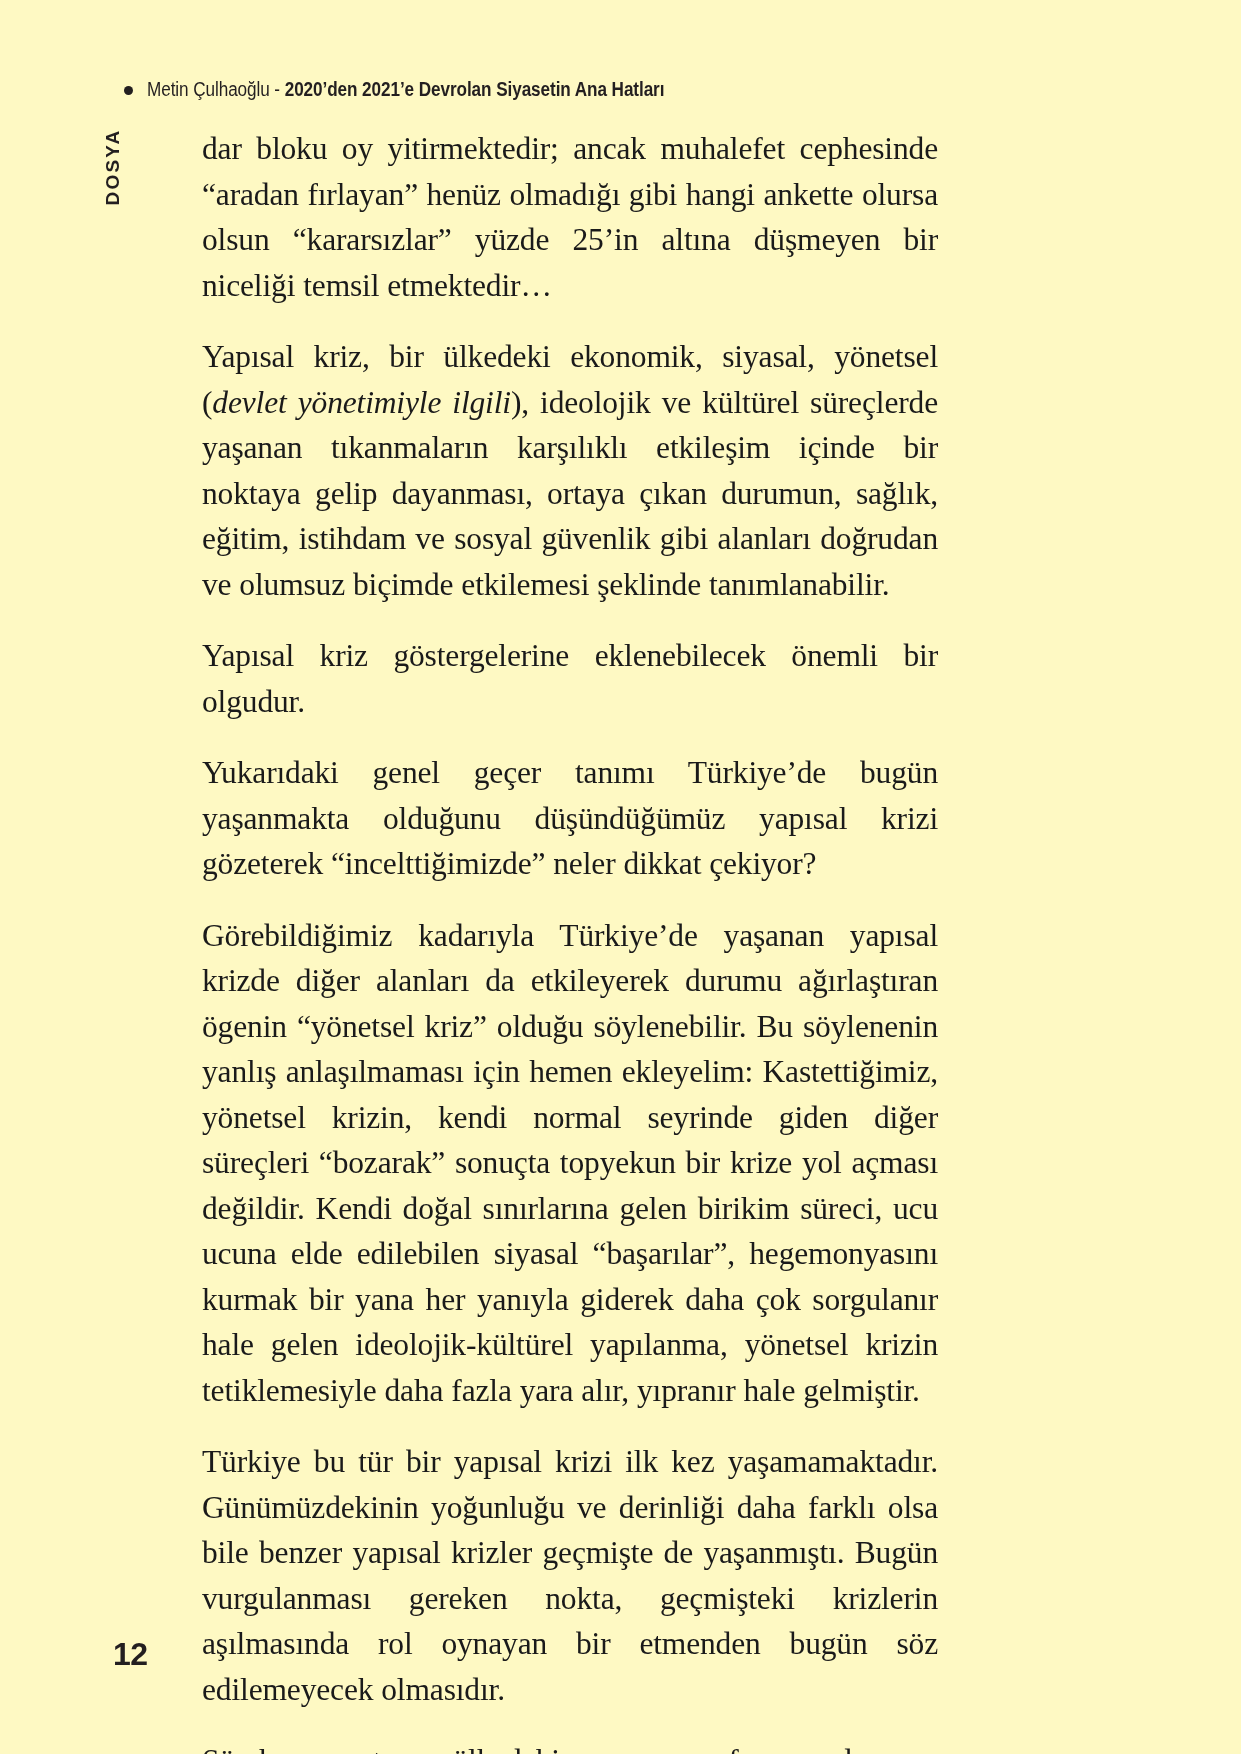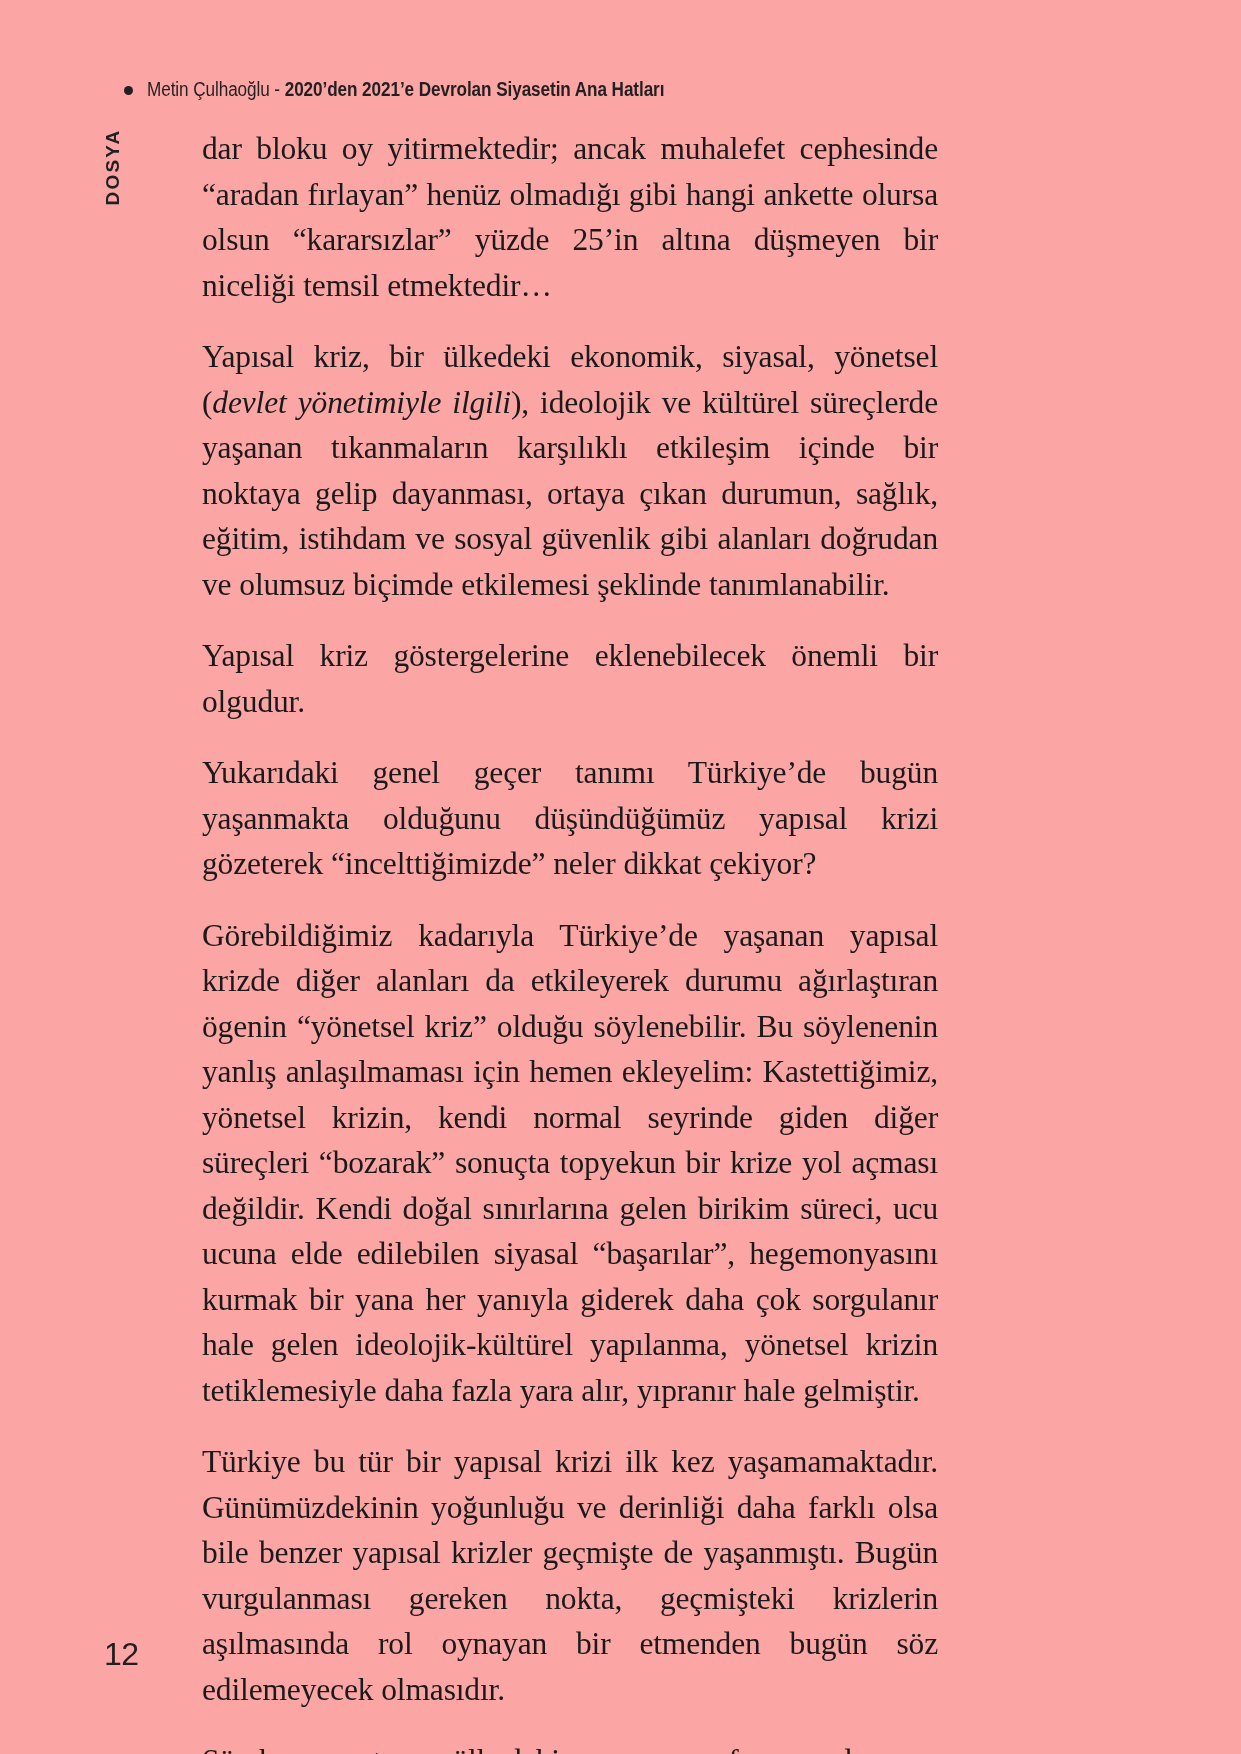--- a/index.html
+++ b/index.html
@@ -6,21 +6,21 @@
   html, body {
     margin: 0;
     padding: 0;
     background: #ffffff;
   }
 
   .page {
     position: relative;
     width: 1241px;
     height: 1754px;
-    background: #fca5a5;
+    background: #fef9c3;
     overflow: hidden;
     font-family: "Liberation Serif", "DejaVu Serif", serif;
     color: #1a1a1a;
     box-sizing: border-box;
   }
 
   
   .running-head {
     position: absolute;
     left: 124px;
@@ -119,24 +119,24 @@
   }
 
   
   .para.clipped {
     margin-bottom: 0;
   }
 
   
   .folio {
     position: absolute;
-    left: 104px;
+    left: 113px;
     top: 1636px;
     font-family: "Liberation Sans", "DejaVu Sans", sans-serif;
-    font-weight: 400;
+    font-weight: 700;
     font-size: 32px;
     color: #231f20;
     letter-spacing: -0.5px;
   }
 </style>
 </head>
 <body>
 
 <div class="page">
 

